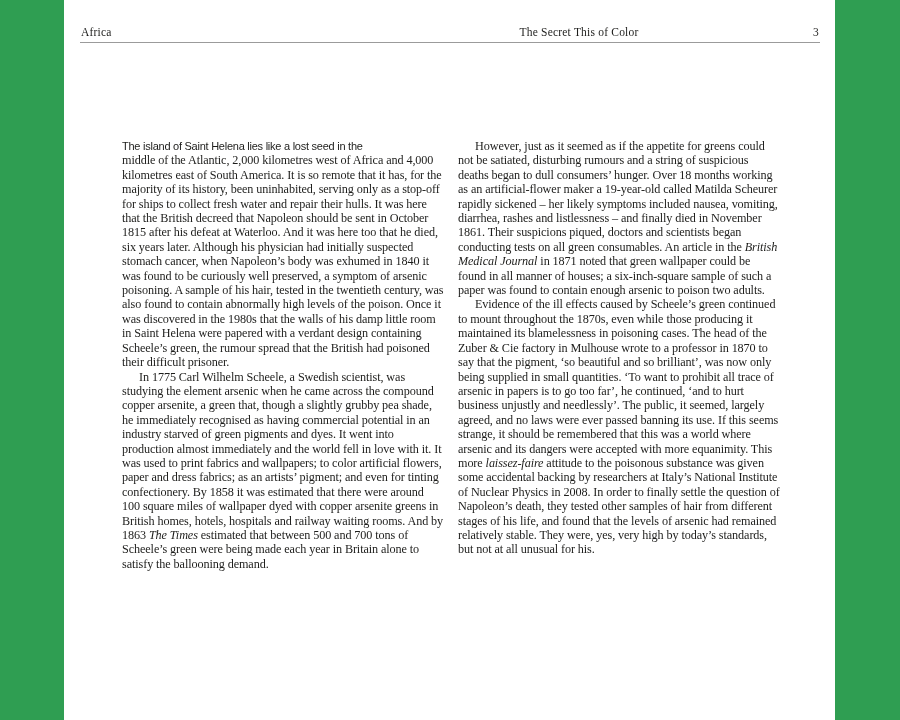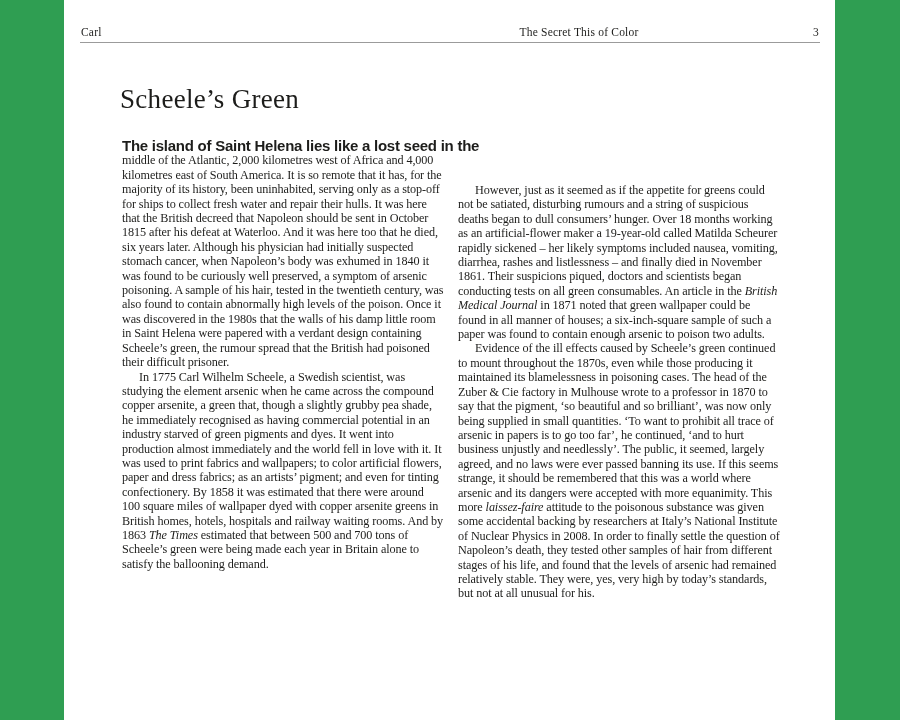--- a/index.html
+++ b/index.html
@@ -26,43 +26,42 @@
   .chapter-title {
     position:absolute; left:56px; top:85px; margin:0;
     font-size:27px; font-weight:400; letter-spacing:0.3px; line-height:1.1;
   }
   .col {
     position:absolute; top:139px; width:322px;
     font-size:12.2px; line-height:14.4px; letter-spacing:-0.1px;
     text-align:left;
   }
   .col-left  { left:58px; }
-  .col-right { left:394px;margin-top:44px; }
+  .col-right { left:394px; }
   .col p { margin:0; }
   .col p.indent { text-indent:17px; }
   .lead {
     display:block; white-space:nowrap;
     font-family:"Liberation Sans", sans-serif;
-    font-weight:700; font-size:15px; letter-spacing:-0.25px; line-height:14.4px;
+    font-weight:400; font-size:11px; letter-spacing:-0.25px; line-height:14.4px;
   }
   em { font-style:italic; }
 </style>
 </head>
 <body>
 
 <div class="frame">
   <div class="page">
 
     <div class="running-head">
-      <span class="rh-left">Carl</span>
+      <span class="rh-left">Africa</span>
       <span class="rh-center">The Secret This of Color</span>
       <span class="rh-page">3</span>
     </div>
 
-    <h1 class="chapter-title">Scheele’s Green</h1>
 
     <div class="col col-left">
         <p><span class="lead">The island of Saint Helena lies like a lost seed in the</span><span>middle of the Atlantic, 2,000 kilometres west of Africa and 4,000 kilometres east of South America. It is so remote that it has, for the majority of its history, been uninhabited, serving only as a stop-off for ships to collect fresh water and repair their hulls. It was here that the British decreed that Napoleon should be sent in October 1815 after his defeat at Waterloo. And it was here too that he died, six years later. Although his physician had initially suspected stomach cancer, when Napoleon’s body was exhumed in 1840 it was found to be curiously well preserved, a symptom of arsenic poisoning. A sample of his hair, tested in the twentieth century, was also found to contain abnormally high levels of the poison. Once it was discovered in the 1980s that the walls of his damp little room in Saint Helena were papered with a verdant design containing Scheele’s green, the rumour spread that the British had poisoned their difficult prisoner.</span></p>
         <p class="indent"><span>In 1775 Carl Wilhelm Scheele, a Swedish scientist, was studying the element arsenic when he came across the compound copper arsenite, a green that, though a slightly grubby pea shade, he immediately recognised as having commercial potential in an industry starved of green pigments and dyes. It went into production almost immediately and the world fell in love with it. It was used to print fabrics and wallpapers; to color artificial flowers, paper and dress fabrics; as an artists’ pigment; and even for tinting confectionery. By 1858 it was estimated that there were around 100 square miles of wallpaper dyed with copper arsenite greens in British homes, hotels, hospitals and railway waiting rooms. And by 1863 </span><em>The Times</em><span> estimated that between 500 and 700 tons of Scheele’s green were being made each year in Britain alone to satisfy the ballooning demand.</span></p>
       </div>
 
     <div class="col col-right">
         <p class="indent"><span>However, just as it seemed as if the appetite for greens could not be satiated, disturbing rumours and a string of suspicious deaths began to dull consumers’ hunger. Over 18 months working as an artificial-flower maker a 19-year-old called Matilda Scheurer rapidly sickened – her likely symptoms included nausea, vomiting, diarrhea, rashes and listlessness – and finally died in November 1861. Their suspicions piqued, doctors and scientists began conducting tests on all green consumables. An article in the </span><em>British Medical Journal</em><span> in 1871 noted that green wallpaper could be found in all manner of houses; a six-inch-square sample of such a paper was found to contain enough arsenic to poison two adults.</span></p>
         <p class="indent"><span>Evidence of the ill effects caused by Scheele’s green continued to mount throughout the 1870s, even while those producing it maintained its blamelessness in poisoning cases. The head of the Zuber &amp; Cie factory in Mulhouse wrote to a professor in 1870 to say that the pigment, ‘so beautiful and so brilliant’, was now only being supplied in small quantities. ‘To want to prohibit all trace of arsenic in papers is to go too far’, he continued, ‘and to hurt business unjustly and needlessly’. The public, it seemed, largely agreed, and no laws were ever passed banning its use. If this seems strange, it should be remembered that this was a world where arsenic and its dangers were accepted with more equanimity. This more </span><em>laissez-faire</em><span> attitude to the poisonous substance was given some accidental backing by researchers at Italy’s National Institute of Nuclear Physics in 2008. In order to finally settle the question of Napoleon’s death, they tested other samples of hair from different stages of his life, and found that the levels of arsenic had remained relatively stable. They were, yes, very high by today’s standards, but not at all unusual for his.</span></p>
       </div>

